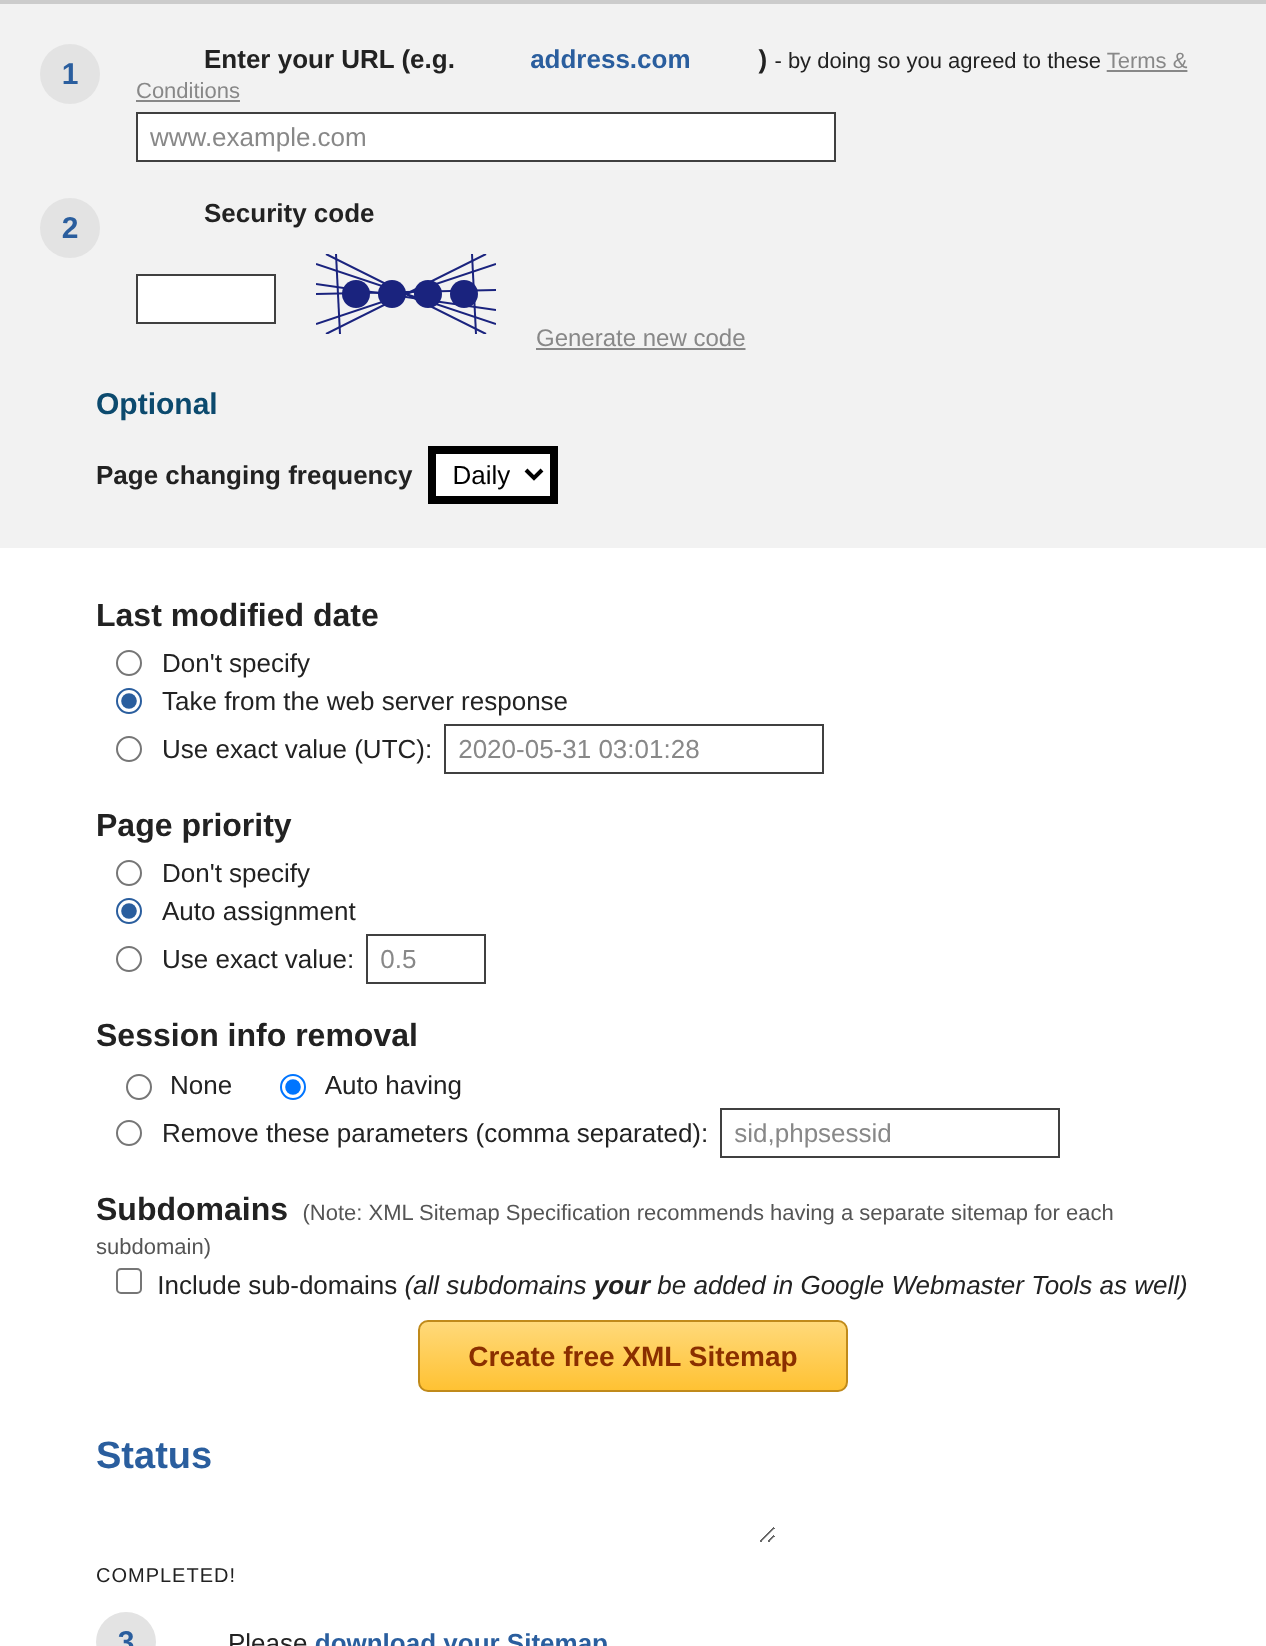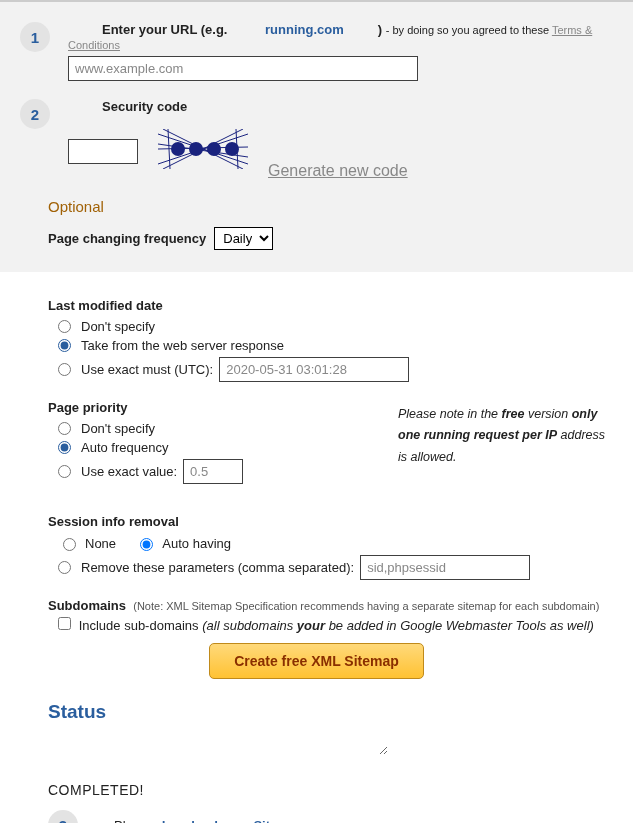--- a/index.html
+++ b/index.html
@@ -55,56 +55,55 @@
     font-size: 13px;
     background: #fff;
     color: #888;
   }
   input.url-input { width: 350px; margin-top: 4px; }
   input.code-input { width: 70px; margin-top: 4px; }
   input.small-input { width: 60px; }
   input.med-input { width: 190px; }
   input.sess-input { width: 170px; }
   select {
-    border: 1px solid #000000;
+    border: 4px solid #000000;
     padding: 2px 4px;
     font-size: 13px;
     background: #fff;
-    text-align: center;
   }
   .captcha-row {
     display: flex;
     align-items: center;
     gap: 20px;
     margin-top: 4px;
   }
   .captcha-img {
     width: 90px;
     height: 40px;
   }
   .optional-heading {
-    color: #a16207;
-    font-weight: normal;
+    color: #0c4a6e;
+    font-weight: bold;
     font-size: 15px;
     margin: 8px 0 12px 28px;
   }
   .freq-row {
     margin-left: 28px;
     font-weight: bold;
     font-size: 13px;
     display: flex;
     align-items: center;
     gap: 8px;
   }
   .group {
     margin: 12px 0 18px 28px;
   }
   .group-title {
     font-weight: bold;
-    font-size: 13px;
+    font-size: 16px;
     margin-bottom: 6px;
   }
   .radio-row {
     margin: 4px 0 4px 10px;
     display: flex;
     align-items: center;
     gap: 6px;
   }
   .radio-row input[type="radio"], .check-row input[type="checkbox"] {
     margin: 0 4px 0 0;
@@ -146,22 +145,22 @@
   .textarea-box {
     width: 340px;
     height: 22px;
     border: none;
     resize: both;
     margin-left: 28px;
     font-size: 12px;
     background: transparent;
   }
   .completed {
-    margin: 24px 0 12px 28px;
-    font-size: 14px;
+    margin: 8px 0 12px 28px;
+    font-size: 10px;
     letter-spacing: 0.5px;
   }
   .step3-row {
     display: flex;
     align-items: center;
     margin-left: 28px;
   }
   .clear { clear: both; }
   .inline-radio-row {
     margin: 4px 0 4px 10px;
@@ -175,21 +174,21 @@
 <body>
 
 <div class="page">
 
   <div class="section-top">
 
     <div class="step-row">
       <div class="step-num">1</div>
       <div class="step-body">
         <div>
-          <span class="label-main">Enter your URL (e.g. </span><a href="#" class="link-blue label-main">running.com</a><span class="label-main">) </span><span class="label-sub">- by doing so you agreed to these </span><a href="#" class="link-gray">Terms &amp; Conditions</a>
+          <span class="label-main">Enter your URL (e.g. </span><a href="#" class="link-blue label-main">address.com</a><span class="label-main">) </span><span class="label-sub">- by doing so you agreed to these </span><a href="#" class="link-gray">Terms &amp; Conditions</a>
         </div>
         <input type="text" class="url-input" value="www.example.com" style="">
       </div>
     </div>
 
     <div class="step-row">
       <div class="step-num">2</div>
       <div class="step-body">
         <div class="label-main">Security code</div>
         <div class="captcha-row">
@@ -203,21 +202,21 @@
               <line x1="0" y1="20" x2="90" y2="18"></line>
                 <line x1="0" y1="15" x2="90" y2="28"></line>
               <line x1="10" y1="0" x2="12" y2="40"></line>
                 <line x1="78" y1="0" x2="80" y2="40"></line>
             </g>
             <circle cx="20" cy="20" r="7" fill="#1a237e"></circle>
             <circle cx="38" cy="20" r="7" fill="#1a237e"></circle>
             <circle cx="56" cy="20" r="7" fill="#1a237e"></circle>
             <circle cx="74" cy="20" r="7" fill="#1a237e"></circle>
           </svg>
-          <a href="#" class="link-gray" style="font-size:16px;margin-top:44px;">Generate new code</a>
+          <a href="#" class="link-gray" style="font-size:12px;margin-top:44px;">Generate new code</a>
         </div>
       </div>
     </div>
 
     <div class="optional-heading">Optional</div>
     <div class="freq-row">
       <span>Page changing frequency</span>
       <select>
         <option>Daily</option>
       </select>
@@ -233,38 +232,35 @@
       <div class="radio-row">
         <input type="radio" name="lm" style="">
         <span>Don't specify</span>
       </div>
       <div class="radio-row">
         <input type="radio" name="lm" checked="" style="">
         <span>Take from the web server response</span>
       </div>
       <div class="radio-row">
         <input type="radio" name="lm" style="">
-        <span>Use exact must (UTC):</span>
+        <span>Use exact value (UTC):</span>
         <input type="text" class="med-input" value="2020-05-31 03:01:28" style="">
       </div>
     </div>
 
     
-    <div class="note-right">
-      <span>Please note in the </span><b>free</b><span> version </span><b>only one running request per IP</b><span> address is allowed.</span>
-    </div>
     <div class="group">
       <div class="group-title">Page priority</div>
       <div class="radio-row">
         <input type="radio" name="pp" style="">
         <span>Don't specify</span>
       </div>
       <div class="radio-row">
         <input type="radio" name="pp" checked="" style="">
-        <span>Auto frequency</span>
+        <span>Auto assignment</span>
       </div>
       <div class="radio-row">
         <input type="radio" name="pp" style="">
         <span>Use exact value:</span>
         <input type="text" class="small-input" value="0.5" style="">
       </div>
     </div>
     <div class="clear"></div>
 
     

